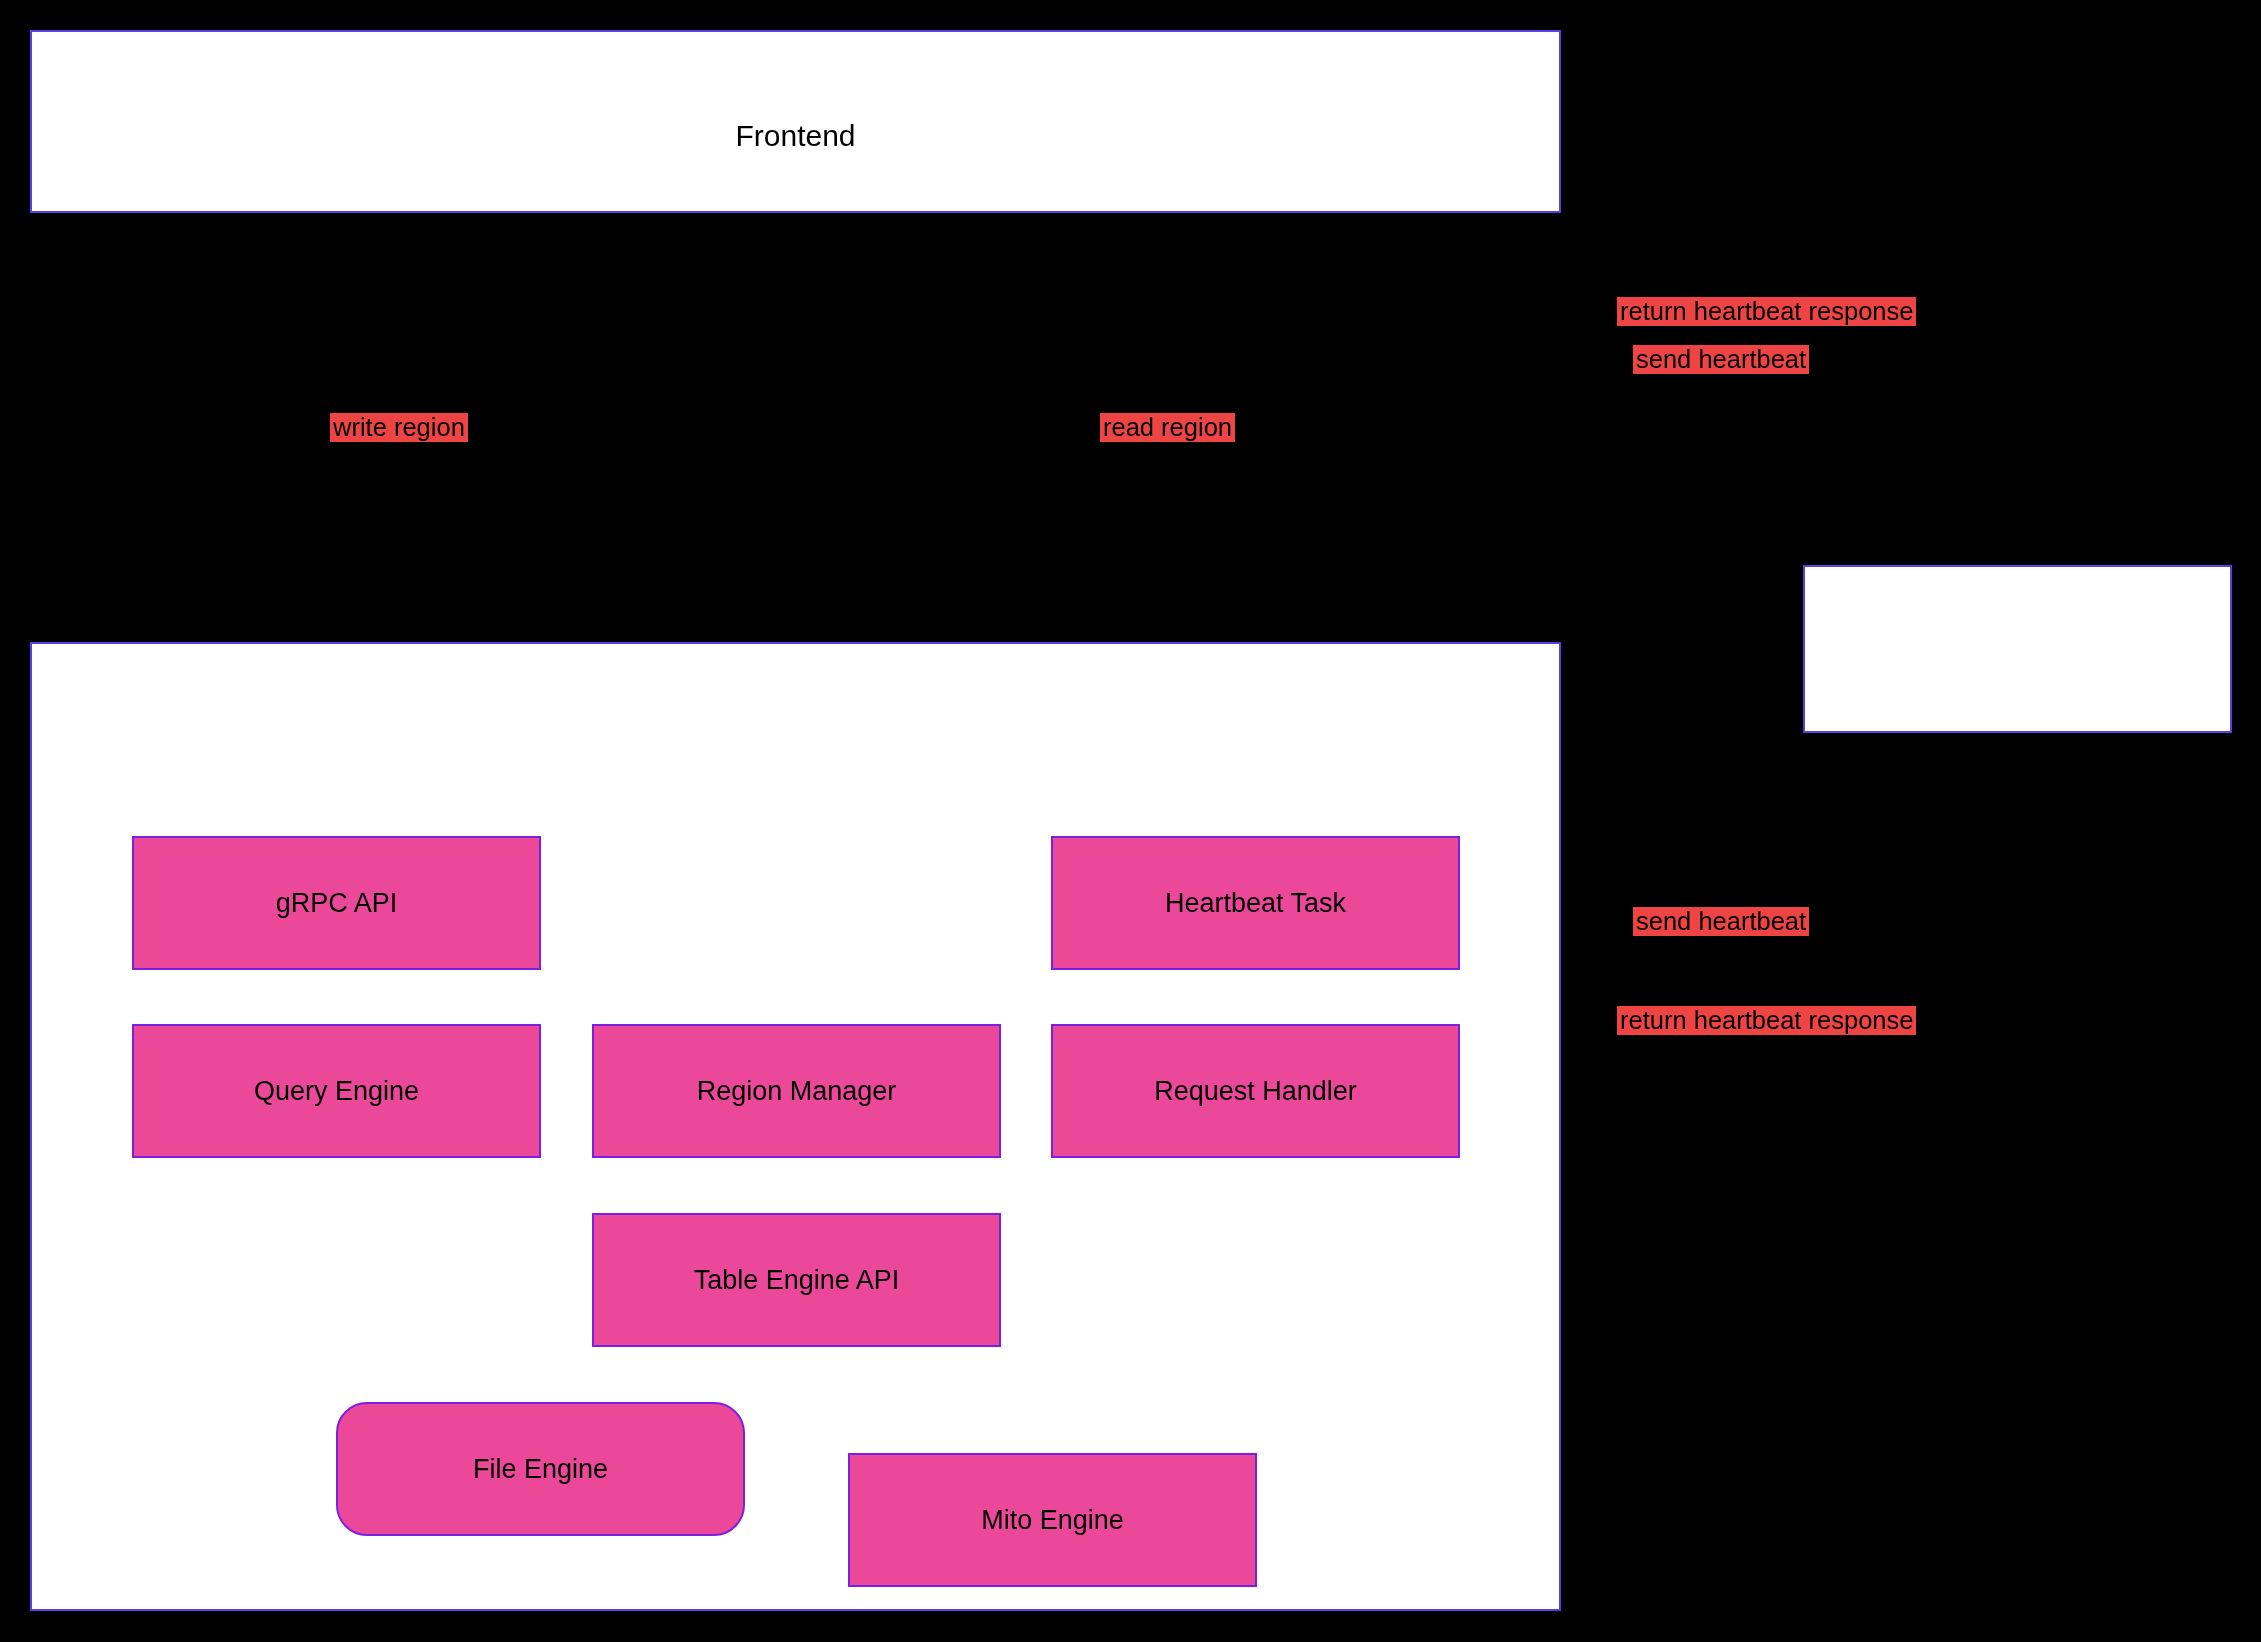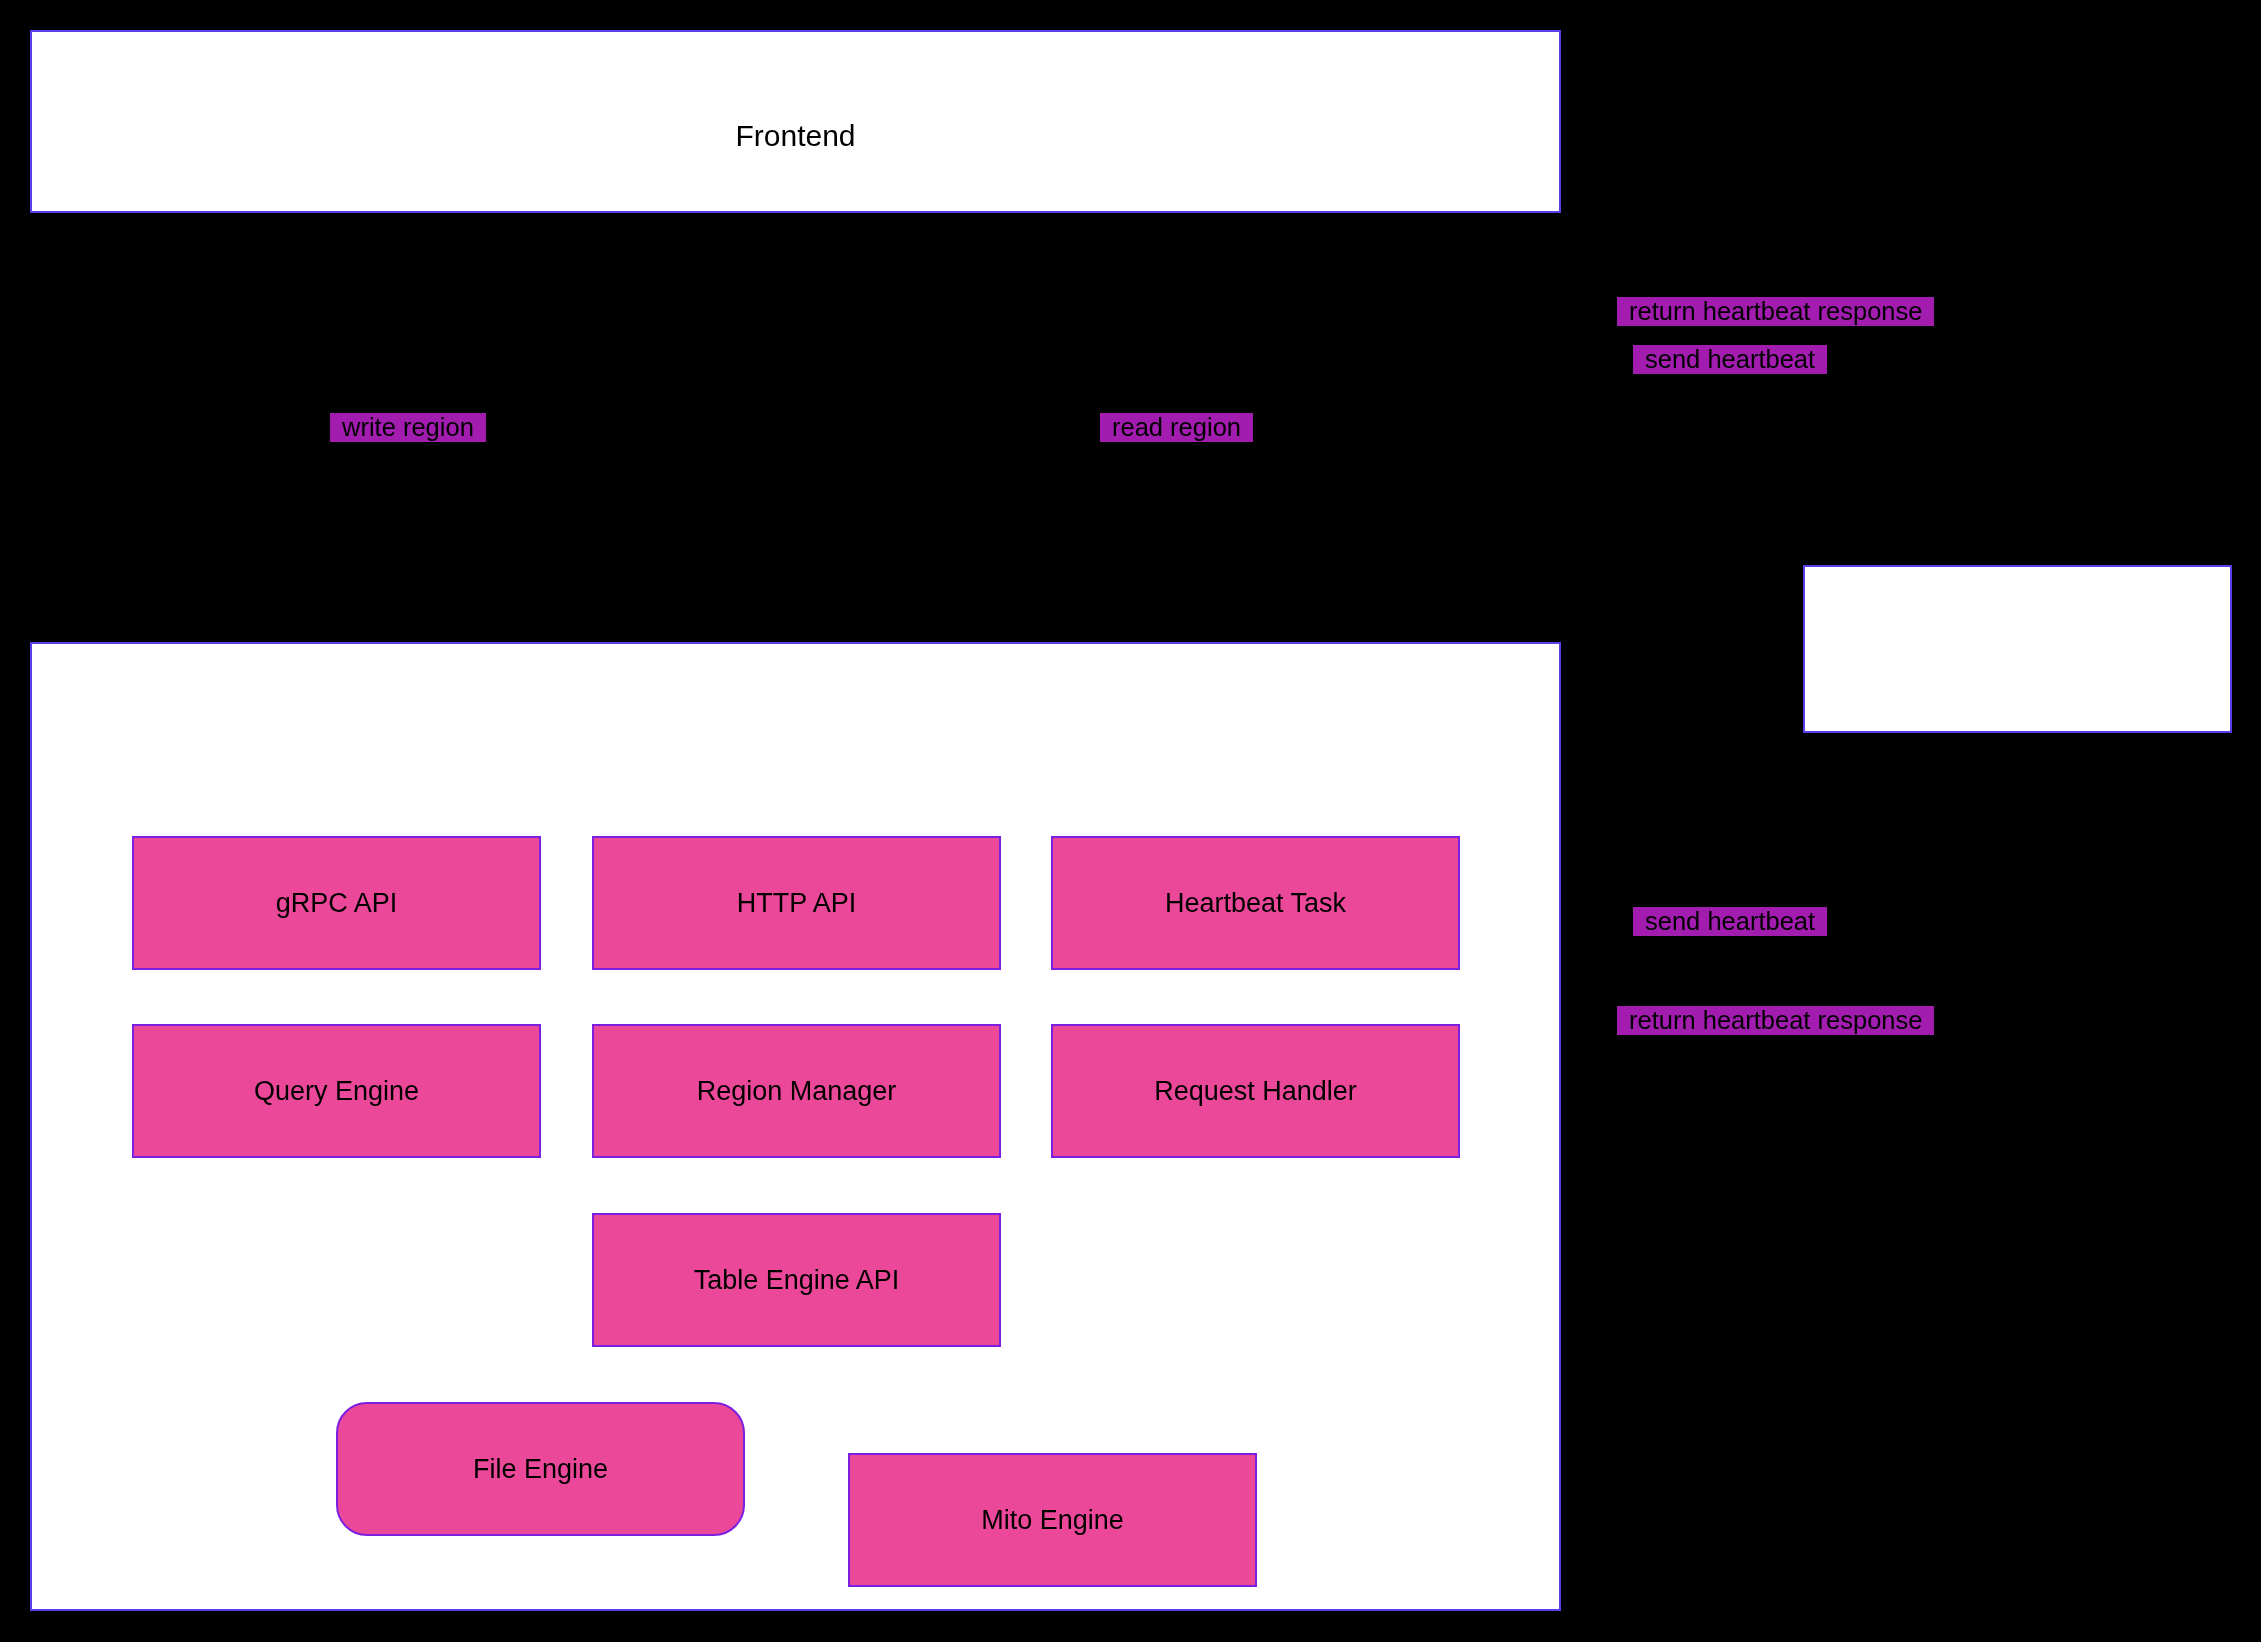--- a/index.html
+++ b/index.html
@@ -88,25 +88,25 @@
   #c-query      { left: 132px;  top: 1024px; width: 409px; height: 134px; }
   #c-region     { left: 592px;  top: 1024px; width: 409px; height: 134px; }
   #c-request    { left: 1051px; top: 1024px; width: 409px; height: 134px; }
   #c-tablengine { left: 592px;  top: 1213px; width: 409px; height: 134px; }
   #c-file       { left: 336px;  top: 1402px; width: 409px; height: 134px; border-radius: 31px; }
   #c-mito       { left: 848px; top: 1443px; width: 409px; height: 134px; margin-top: 10px; }
 
   
   .edge-label {
     position: absolute;
-    background: #a21caf;
+    background: #ef4444;
     color: #000000;
     font-size: 25.5px;
     line-height: 1.12;
-    padding: 0 12px;
+    padding: 0 3px;
     white-space: nowrap;
   }
 
   #lbl-write     { left: 330px;  top: 413px; }
   #lbl-read      { left: 1100px; top: 413px; }
   #lbl-hb-resp-1 { left: 1617px; top: 297px; }
   #lbl-hb-send-1 { left: 1633px; top: 345px; }
   #lbl-hb-send-2 { left: 1633px; top: 907px; }
   #lbl-hb-resp-2 { left: 1617px; top: 1006px; }
 
@@ -134,23 +134,20 @@
     <div class="box-title">Meta server</div>
   </div>
 
   <div class="box-outer" id="datanode-box">
     <div class="box-title">Datanode</div>
   </div>
 
   <div class="comp" id="c-grpc">
     <span>gRPC API</span>
   </div>
-  <div class="comp" id="c-http">
-    <span>HTTP API</span>
-  </div>
   <div class="comp" id="c-heartbeat">
     <span>Heartbeat Task</span>
   </div>
   <div class="comp" id="c-query">
     <span>Query Engine</span>
   </div>
   <div class="comp" id="c-region">
     <span>Region Manager</span>
   </div>
   <div class="comp" id="c-request">

